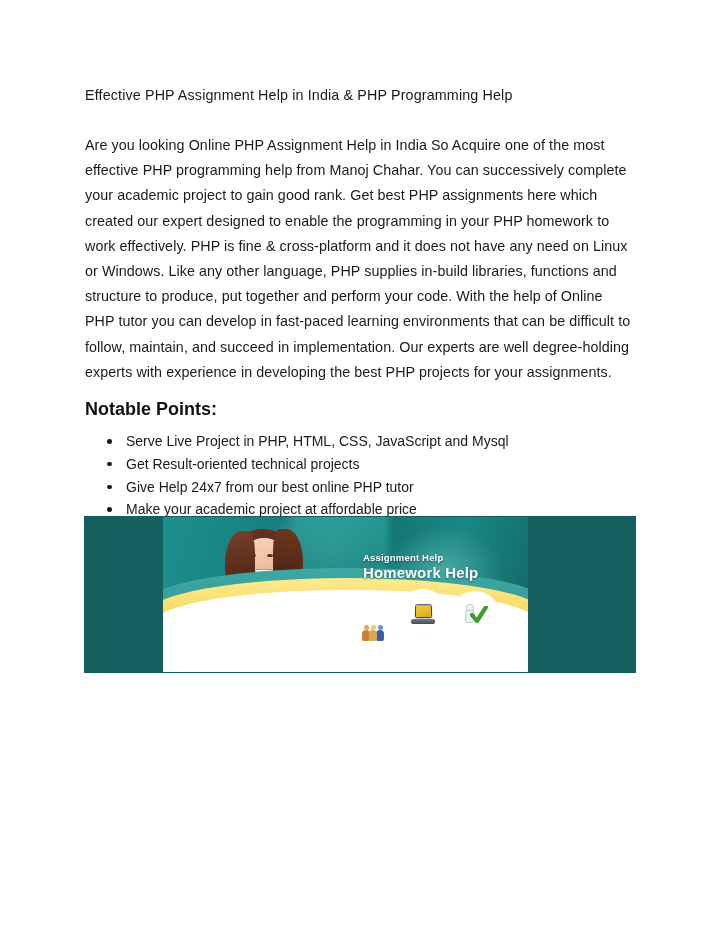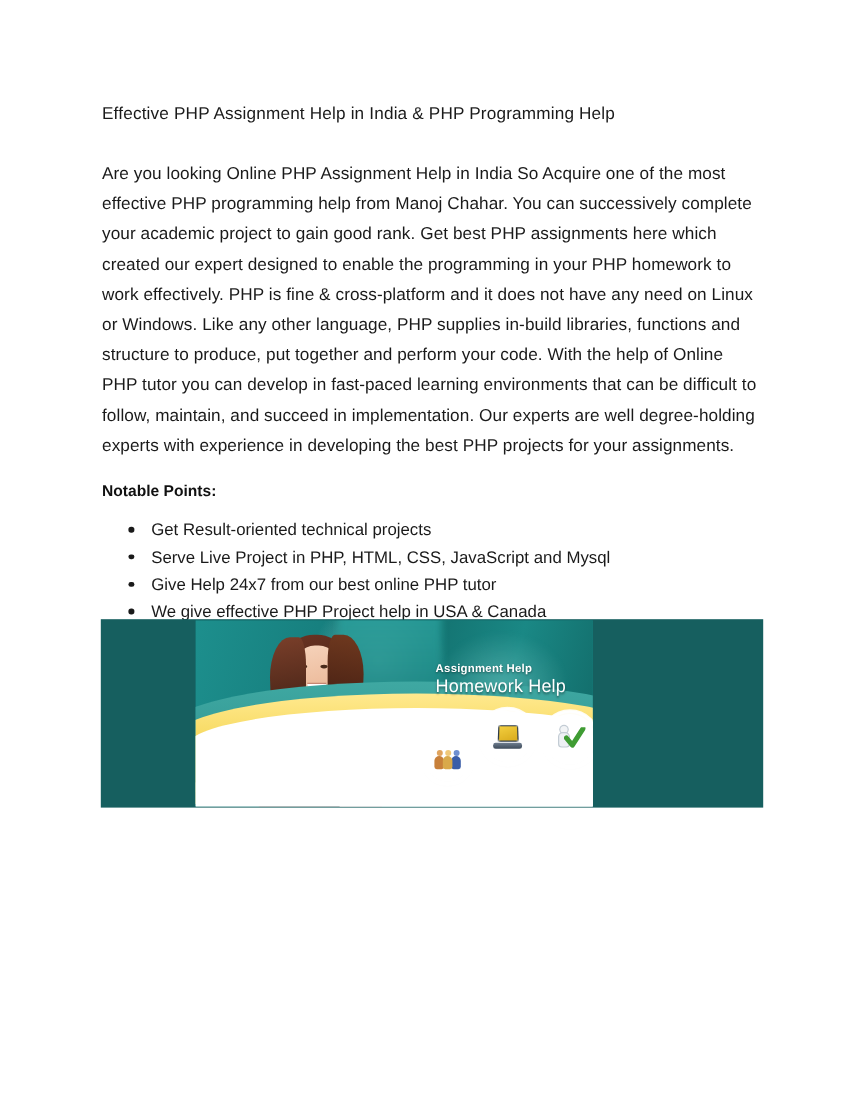--- a/index.html
+++ b/index.html
@@ -48,21 +48,21 @@
     color: #1a1a1a;
     margin: 0 0 13px 0;
     text-align: left;
     letter-spacing: 0.005em;
   }
   .body-para b, .strong {
     font-weight: 400;
   }
 
   .section-heading {
-    font-size: 13px;
+    font-size: 18px;
     line-height: 22px;
     font-weight: 700;
     color: #111111;
     margin: 0 0 10px 0;
   }
 
   .bullet-list {
     list-style: none;
     margin: 0;
     padding: 0;
@@ -91,21 +91,21 @@
     top: 516px;
     width: 552px;
     height: 157px;
     background: #165f5f;
     overflow: hidden;
   }
   .banner-inner {
     position: absolute;
     left: 79px;
     top: 1px;
-    width: 331px;
+    width: 365px;
     height: 155px;
     overflow: hidden;
     background: #14807f;
   }
   
   .bg-wall {
     position: absolute;
     inset: 0;
     background:
       radial-gradient(circle at 46% 22%, rgba(190,235,232,0.55) 0%, rgba(190,235,232,0) 26%),
@@ -380,43 +380,44 @@
   }
   .banner-text .line1 {
     font-size: 9.5px;
     font-weight: 700;
     letter-spacing: 0.02em;
     line-height: 11px;
     margin: 0 0 1px 0;
   }
   .banner-text .line2 {
     font-size: 15px;
-    font-weight: 400;
+    font-weight: 700;
     letter-spacing: 0.01em;
     line-height: 17px;
     margin: 0;
   }
 </style>
 </head>
 <body>
 
 <div class="page">
 
   <div class="content">
 
     <p class="doc-title">Effective PHP Assignment Help in India &amp; PHP Programming Help</p>
 
     <p class="body-para"><span>Are you looking Online </span><b class="strong">PHP Assignment Help in India</b><span> So Acquire one of the most effective PHP programming help from Manoj Chahar. You can successively complete your academic project to gain good rank. Get best PHP assignments here which created our expert designed to enable the programming in your PHP homework to work effectively. PHP is fine &amp; cross-platform and it does not have any need on Linux or Windows. Like any other language, PHP supplies in-build libraries, functions and structure to produce, put together and perform your code. With the help of Online PHP tutor you can develop in fast-paced learning environments that can be difficult to follow, maintain, and succeed in implementation. Our experts are well degree-holding experts with experience in developing the best PHP projects for your assignments.</span></p>
 
     <p class="section-heading">Notable Points:</p>
 
     <ul class="bullet-list" id="notable-points-list">
+        <li><span class="bullet-dot"></span><span>Serve Live Project in PHP, HTML, CSS, JavaScript and Mysql</span></li>
         <li><span class="bullet-dot"></span><span>Get Result-oriented technical projects</span></li>
-        <li><span class="bullet-dot"></span><span>Serve Live Project in PHP, HTML, CSS, JavaScript and Mysql</span></li>
         <li><span class="bullet-dot"></span><span>Give Help 24x7 from our best online PHP tutor</span></li>
+        <li><span class="bullet-dot"></span><span>Make your academic project at affordable price</span></li>
         <li><span class="bullet-dot"></span><span>We give effective PHP Project help in USA &amp; Canada</span></li>
       </ul>
 
   </div>
 
   <div class="banner">
 
     <div class="banner-inner">
       <div class="bg-wall"></div>
       <div class="bg-door"></div>

